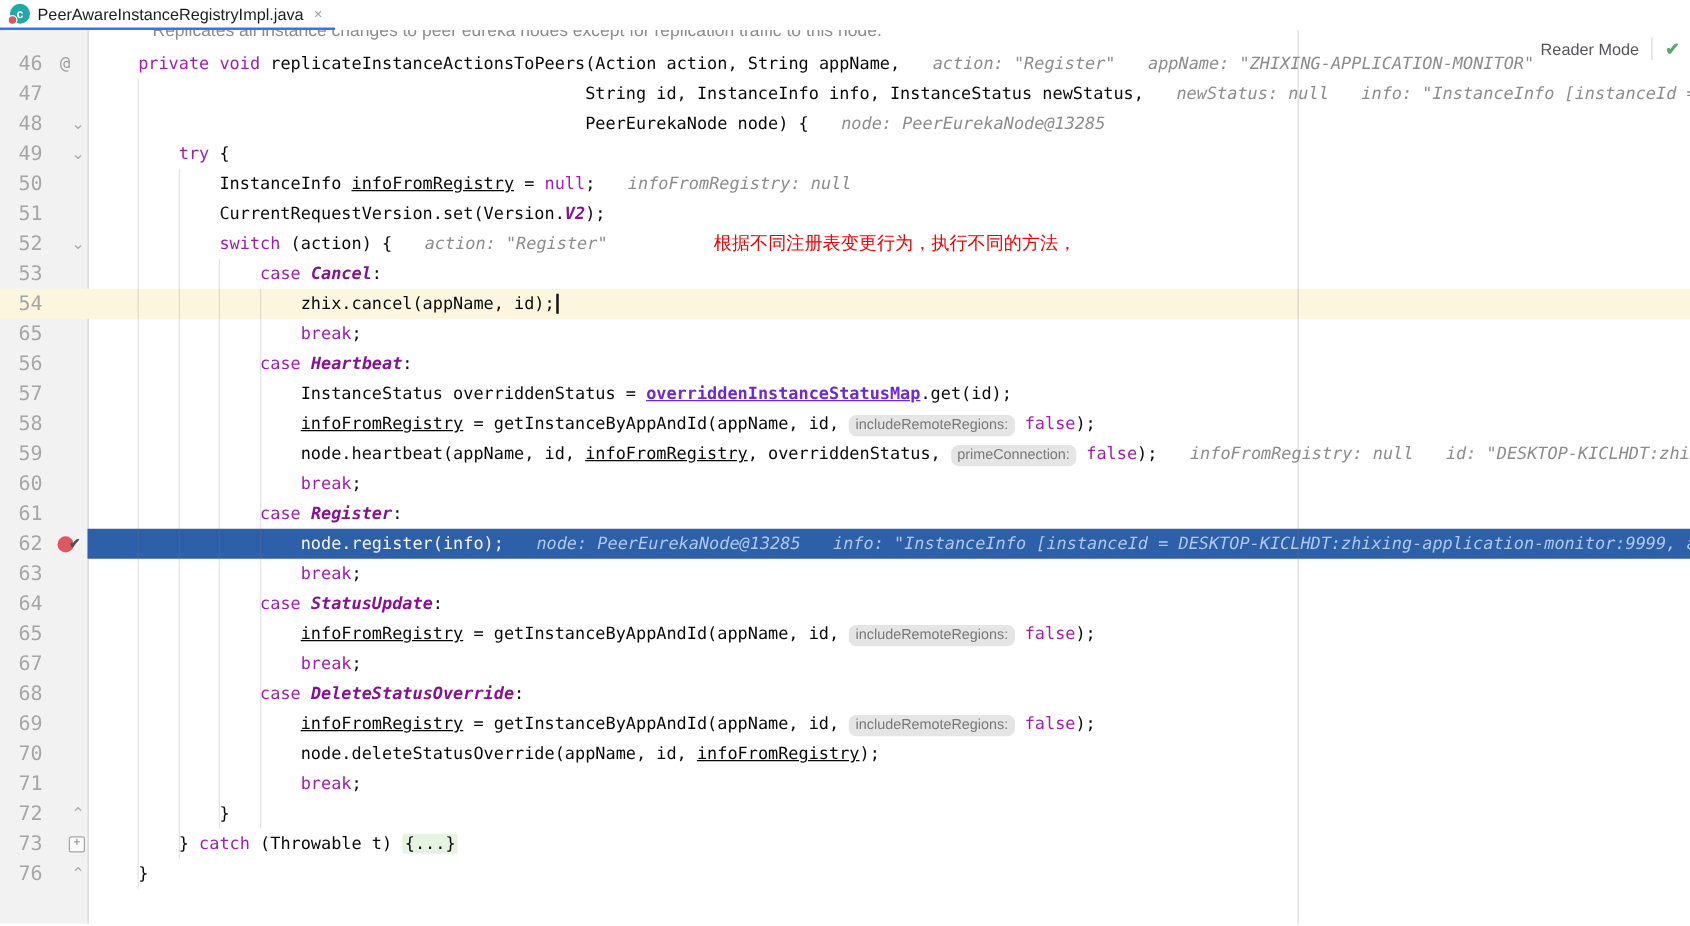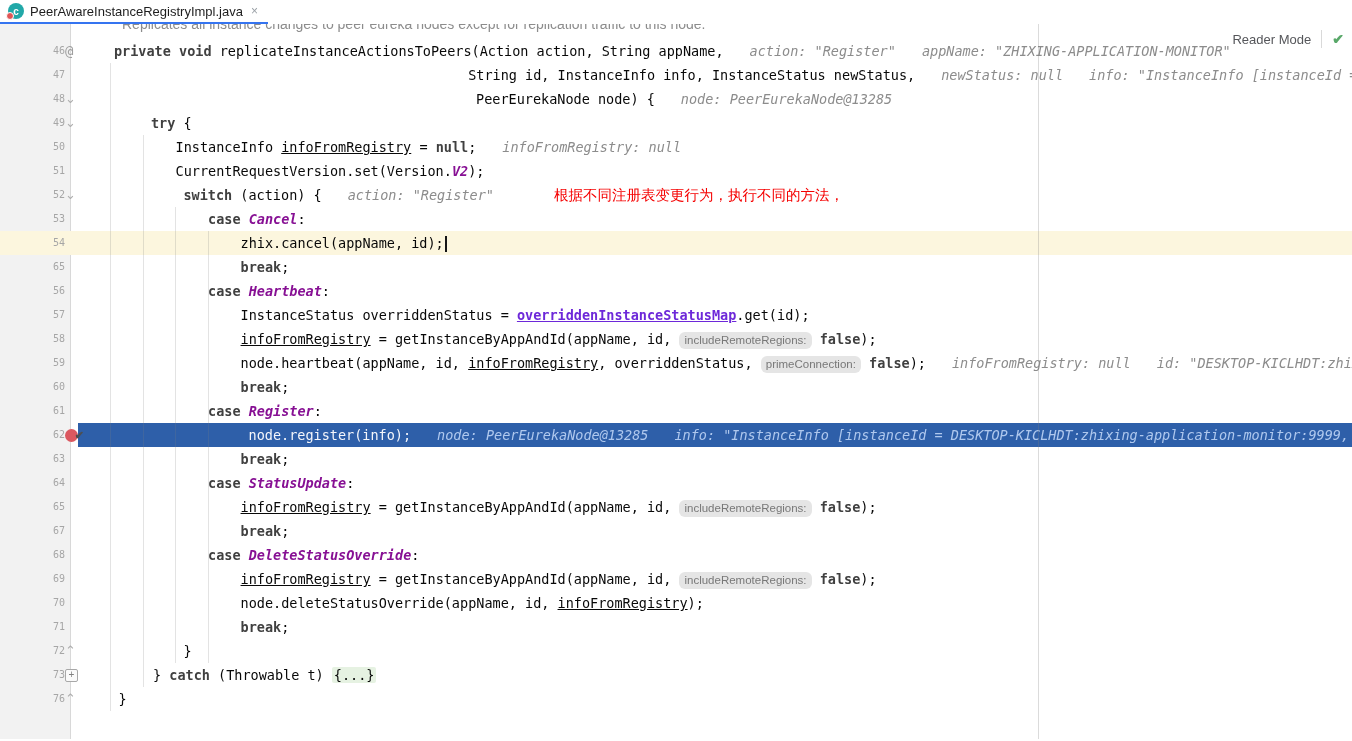--- a/index.html
+++ b/index.html
@@ -27,34 +27,34 @@
   
   #editor{position:absolute;left:0;top:24px;width:1352px;height:715px;overflow:hidden;background:#fff;}
   #gutter-bg{position:absolute;left:0;top:0;width:70px;height:100%;background:#f2f2f2;
              border-right:1px solid #d8d8d8;z-index:0;}
   #doc-line{position:absolute;left:122px;top:-8px;font-size:14px;color:#8c8c8c;z-index:1;white-space:nowrap;}
   #rows{position:relative;padding-top:15px;z-index:1;}
 
   .row{position:relative;display:flex;height:24px;line-height:24px;z-index:1;}
   .row.caret{background:#fcf6de;}
   .gut{flex:0 0 70px;display:flex;align-items:center;}
-  .num{flex:0 0 34px;text-align:right;color:#a6a6a6;font-family:"DejaVu Sans Mono",monospace;font-size:10px;padding-left:31px;}
+  .num{flex:0 0 34px;text-align:right;color:#a6a6a6;font-family:"DejaVu Sans Mono",monospace;font-size:16px;}
   .gicon{flex:1;display:flex;align-items:center;justify-content:center;position:relative;height:100%;}
   .gicon.fold{justify-content:flex-end;padding-right:2px;}
   .code{flex:1;white-space:pre;overflow:hidden;font-family:"DejaVu Sans Mono",monospace;
         font-size:13.5px;padding-left:8px;}
   .row.exec .code{background:#2e5fa9;}
 
-  .kw{color:#404040;font-weight:bold;}
+  .kw{color:#a21caf;font-weight:normal;}
   .pl{color:#080808;}
   .en{color:#871094;font-style:italic;font-weight:bold;}
   .fld{color:#6d28d9;font-weight:bold;text-decoration:underline;}
   .un{color:#080808;text-decoration:underline;}
   .dbg{color:#8c8c8c;font-style:italic;margin-left:26px;}
-  .red{color:#f50000;margin-left:60px;font-family:"Liberation Sans",sans-serif;font-size:14.5px;}
+  .red{color:#f50000;margin-left:85px;font-family:"Liberation Sans",sans-serif;font-size:14.5px;}
   .chip{display:inline-block;background:#e5e5e5;color:#787878;border-radius:6px;padding:0 5px;
         font-family:"Liberation Sans",sans-serif;font-size:11.5px;line-height:17px;vertical-align:baseline;}
   .foldchip{background:#e6f2e2;border-radius:2px;padding:0 2px;color:#080808;}
   .caretbar{display:inline-block;width:2px;height:16px;background:#151515;vertical-align:middle;margin-left:1px;}
   .row.exec .pl{color:#f4f6fb;}
   .row.exec .dbg{color:#afc8ee;}
 
   .ico-ann{color:#9e9e9e;font-size:14px;font-family:"DejaVu Sans Mono",monospace;}
   .ico-fold{color:#aeaeae;font-size:13px;}
   .ico-plus{width:11px;height:11px;border:1px solid #a8a8a8;border-radius:2px;background:#fafafa;

